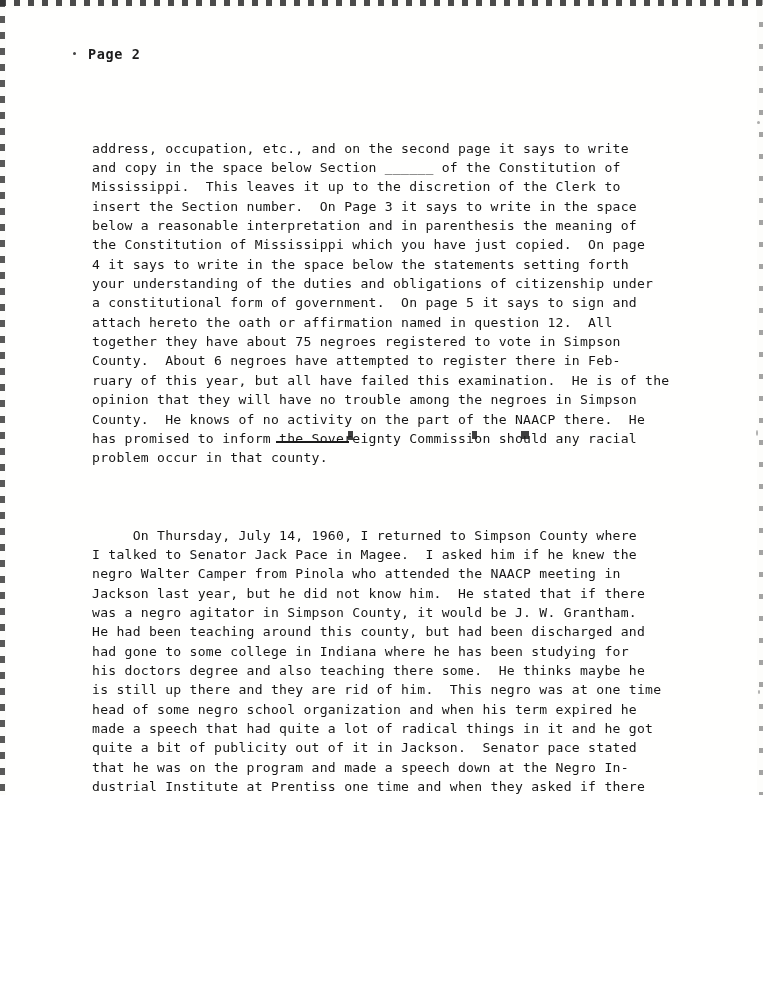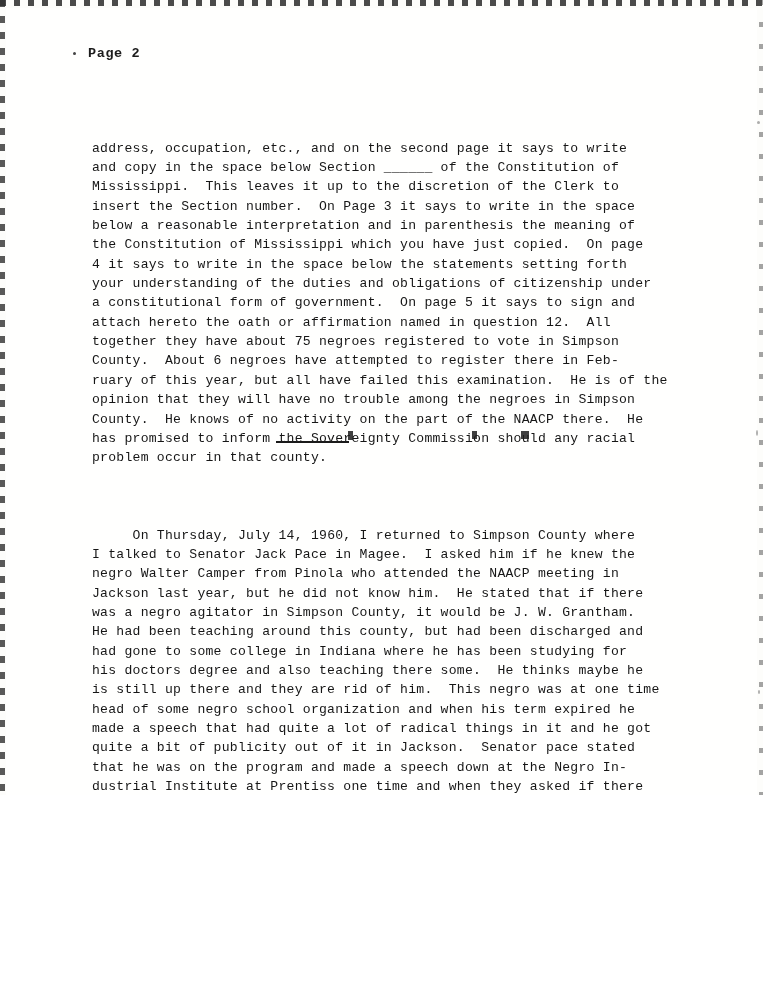--- a/index.html
+++ b/index.html
@@ -9,21 +9,20 @@
   }
   body {
     font-family: "DejaVu Sans Mono", monospace;
   }
   #page {
     position: relative;
     width: 763px;
     height: 795px;
     background: #fdfdfb;
     overflow: hidden;
-    font-family: Liberation Mono, monospace;
   }
   
   .scan-edge-top {
     position: absolute;
     top: 0; left: 0;
     width: 763px; height: 6px;
     background: repeating-linear-gradient(
       to right,
       #2b2b2b 0px, #2b2b2b 6px,
       rgba(255,255,255,0) 6px, rgba(255,255,255,0) 14px

